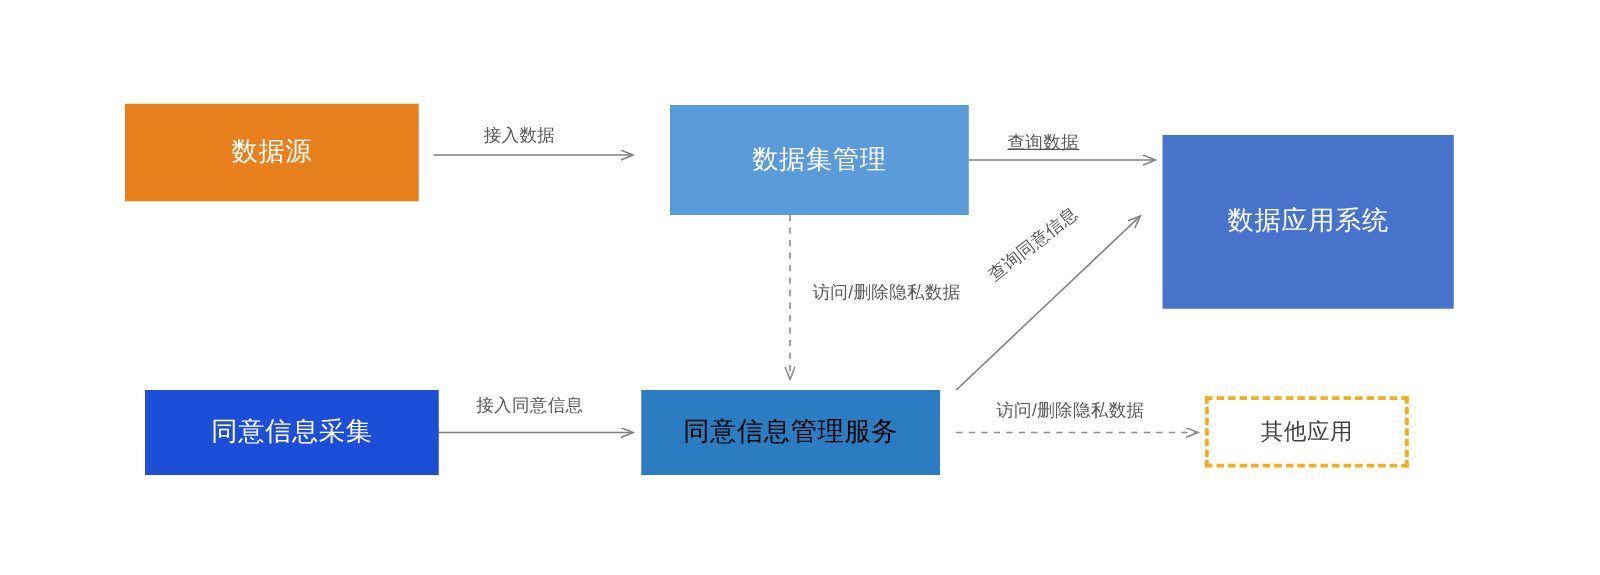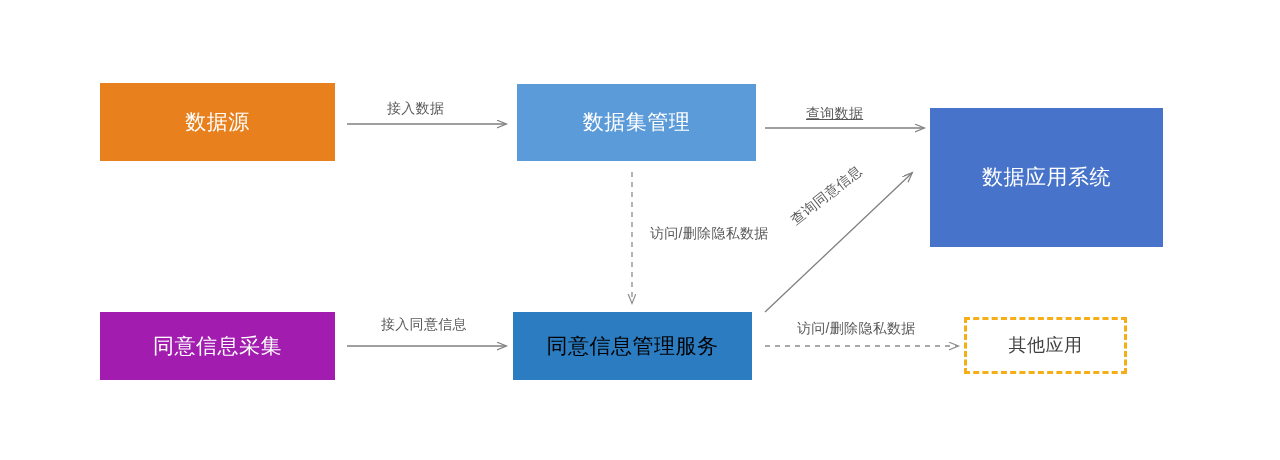--- a/index.html
+++ b/index.html
@@ -36,38 +36,38 @@
   }
 
   .node-datasource {
     left: 100px;  top: 83px;
     width: 235px; height: 78px;
     background: #e8801e;
     color: #ffffff;
     font-size: 21px;
   }
   .node-dataset {
-    left: 517px; top: 84px;
-    width: 239px; height: 77px;
+    left: 536px; top: 84px;
+    width: 239px; height: 88px;
     background: #5b9bd9;
     color: #ffffff;
     font-size: 21px;
   }
   .node-dataapp {
     left: 930px; top: 84px;
     width: 233px; height: 139px;
     background: #4774ca;
     color: #ffffff;
     font-size: 21px;
     margin-top: 24px;
   }
   .node-consentcollect {
-    left: 100px; top: 312px;
+    left: 116px; top: 312px;
     width: 235px; height: 68px;
-    background: #a21caf;
+    background: #1d4ed8;
     color: #ffffff;
     font-size: 21px;
   }
   .node-consentservice {
     left: 513px; top: 312px;
     width: 239px; height: 68px;
     background: #2b7cc0;
     color: #000000;
     font-size: 21px;
   }

